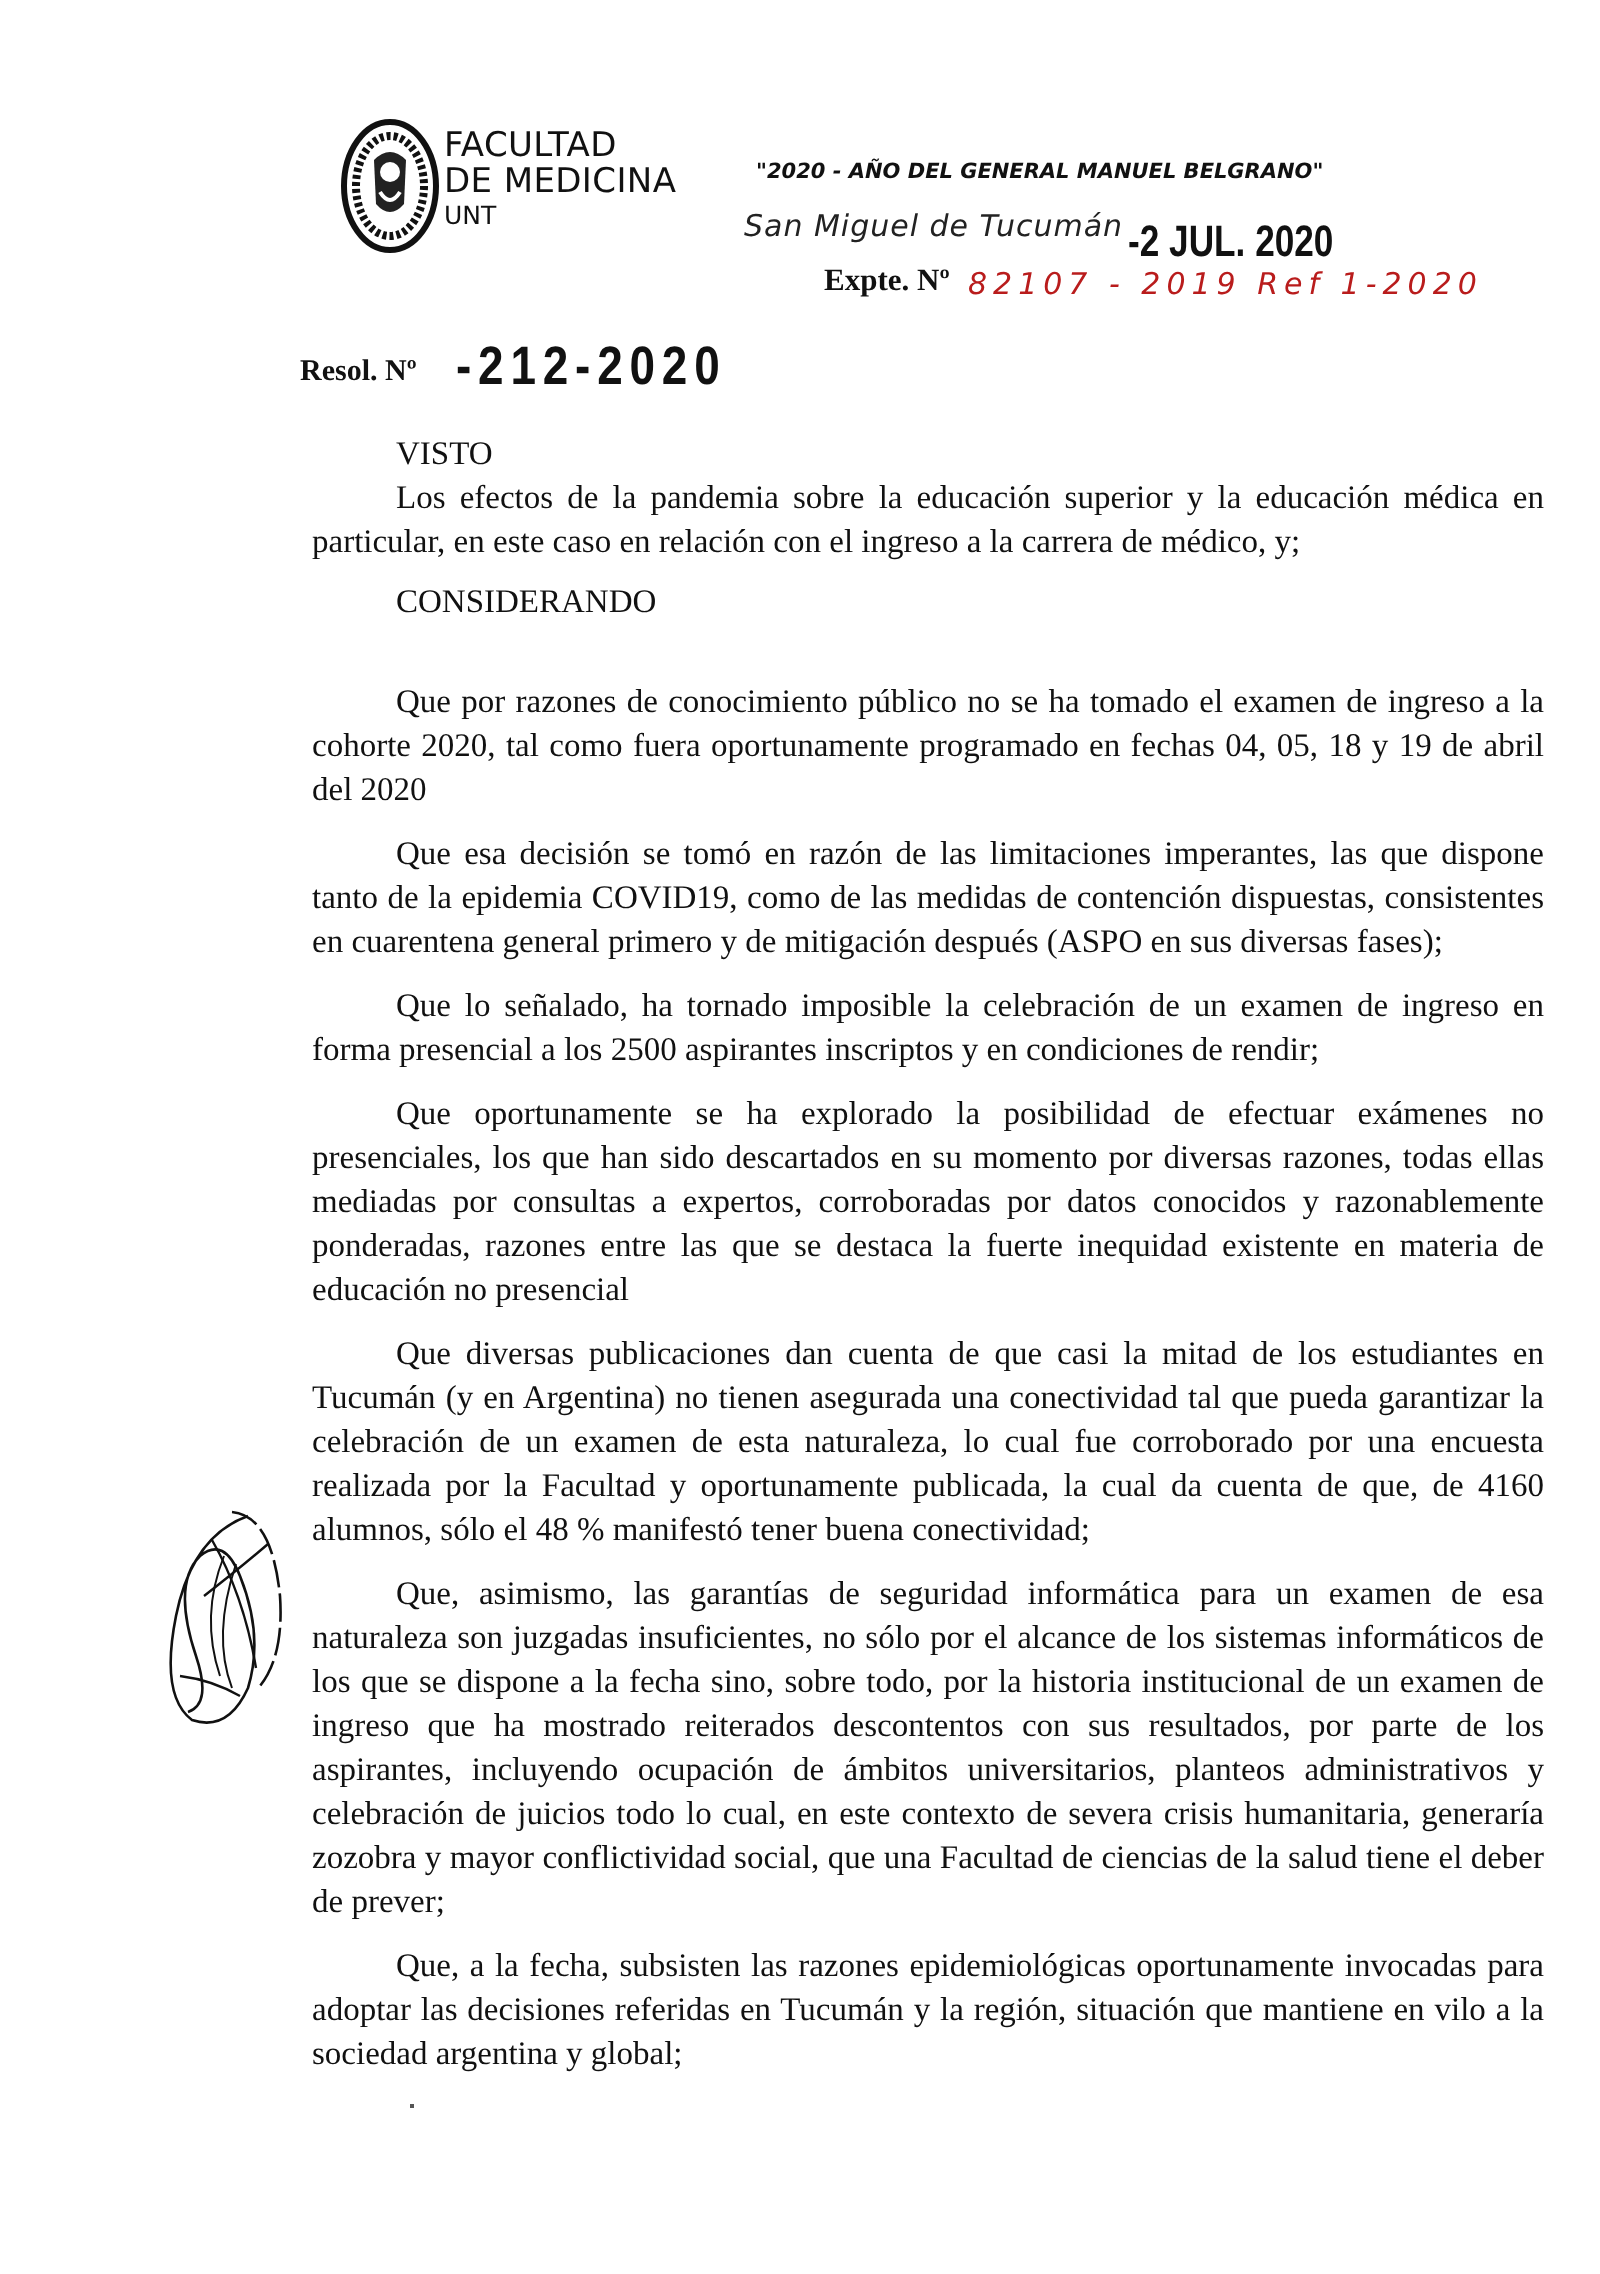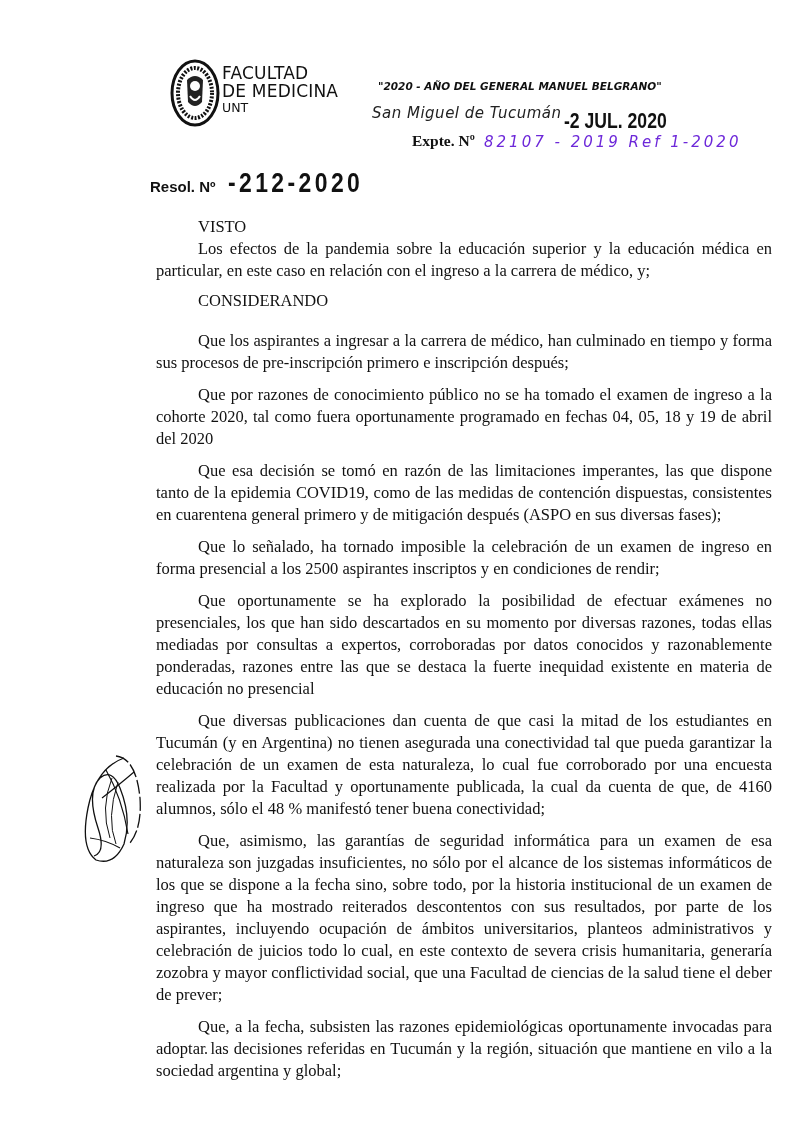--- a/index.html
+++ b/index.html
@@ -8,23 +8,23 @@
 
     .seal { position: absolute; left: 170px; top: 58px; width: 50px; height: 70px; }
     .fac { position: absolute; left: 222px; top: 64px; font-family: "DejaVu Sans", sans-serif; color: #111; }
     .fac .l1, .fac .l2 { font-size: 17px; line-height: 18px; letter-spacing: 0.2px; }
     .fac .l3 { font-size: 12.5px; line-height: 16px; }
 
     .motto { position: absolute; left: 378px; top: 80px; font-family: "DejaVu Sans", sans-serif; font-size: 10.5px; font-weight: bold; font-style: italic; }
     .place { position: absolute; left: 372px; top: 104px; font-family: "DejaVu Sans", sans-serif; font-size: 15px; font-style: italic; color: #222; letter-spacing: 0.5px; text-align: right; }
     .date-stamp { position: absolute; left: 564px; top: 108px; font-family: "Liberation Sans", sans-serif; font-size: 22px; font-weight: bold; transform: scaleX(0.8); transform-origin: left; }
     .expte { position: absolute; left: 412px; top: 132px; font-family: "Liberation Serif", serif; font-size: 15.5px; font-weight: bold; }
-    .expte-hand { position: absolute; left: 484px; top: 133px; font-family: "DejaVu Sans", sans-serif; font-size: 15px; font-style: italic; color: #6d28d9; letter-spacing: 3px; }
+    .expte-hand { position: absolute; left: 484px; top: 133px; font-family: "DejaVu Sans", sans-serif; font-size: 15px; font-style: italic; color: #b91c1c; letter-spacing: 3px; }
 
-    .resol-label { position: absolute; left: 150px; top: 178px; font-family: Liberation Sans, sans-serif; font-size: 15px; font-weight: bold; }
+    .resol-label { position: absolute; left: 150px; top: 178px; font-family: Liberation Serif, serif; font-size: 15px; font-weight: bold; }
     .resol-num { position: absolute; left: 228px; top: 168px; font-family: "Liberation Sans", sans-serif; font-size: 27px; font-weight: bold; letter-spacing: 4px; transform: scaleX(0.85); transform-origin: left; }
 
     .body-text { position: absolute; left: 156px; top: 216px; width: 616px; font-family: "Liberation Serif", serif; font-size: 16.5px; line-height: 22px; text-align: justify; }
     .heading { font-weight: normal; margin: 0 0 0 42px; font-size: 16.5px; }
     .para { margin: 0; text-indent: 42px; }
     .gap-s { height: 8px; }
     .gap-m { height: 10px; }
 
     .signature { position: absolute; left: 76px; top: 748px; width: 72px; height: 120px; }
     .dot { position: absolute; left: 205px; top: 1052px; width: 2px; height: 2px; background: #555; }
@@ -57,21 +57,20 @@
   <div class="resol-label">Resol. Nº</div>
   <div class="resol-num">-212-2020</div>
 
   <div class="body-text">
     <div class="heading">VISTO</div>
     <p class="para">Los efectos de la pandemia sobre la educación superior y la educación médica en particular, en este caso en relación con el ingreso a la carrera de médico, y;</p>
     <div class="gap-s"></div>
     <div class="heading">CONSIDERANDO</div>
     <div class="gap-s"></div>
     <div class="gap-m"></div>
-    <p class="para">Que los aspirantes a ingresar a la carrera de médico, han culminado en tiempo y forma sus procesos de pre-inscripción primero e inscripción después;</p>
     <div class="gap-m"></div>
     <p class="para">Que por razones de conocimiento público no se ha tomado el examen de ingreso a la cohorte 2020, tal como fuera oportunamente programado en fechas 04, 05, 18 y 19 de abril del 2020</p>
     <div class="gap-m"></div>
     <p class="para">Que esa decisión se tomó en razón de las limitaciones imperantes, las que dispone tanto de la epidemia COVID19, como de las medidas de contención dispuestas, consistentes en cuarentena general primero y de mitigación después (ASPO en sus diversas fases);</p>
     <div class="gap-m"></div>
     <p class="para">Que lo señalado, ha tornado imposible la celebración de un examen de ingreso en forma presencial a los 2500 aspirantes inscriptos y en condiciones de rendir;</p>
     <div class="gap-m"></div>
     <p class="para">Que oportunamente se ha explorado la posibilidad de efectuar exámenes no presenciales, los que han sido descartados en su momento por diversas razones, todas ellas mediadas por consultas a expertos, corroboradas por datos conocidos y razonablemente ponderadas, razones entre las que se destaca la fuerte inequidad existente en materia de educación no presencial</p>
     <div class="gap-m"></div>
     <p class="para">Que diversas publicaciones dan cuenta de que casi la mitad de los estudiantes en Tucumán (y en Argentina) no tienen asegurada una conectividad tal que pueda garantizar la celebración de un examen de esta naturaleza, lo cual fue corroborado por una encuesta realizada por la Facultad y oportunamente publicada, la cual da cuenta de que, de 4160 alumnos, sólo el 48 % manifestó tener buena conectividad;</p>

